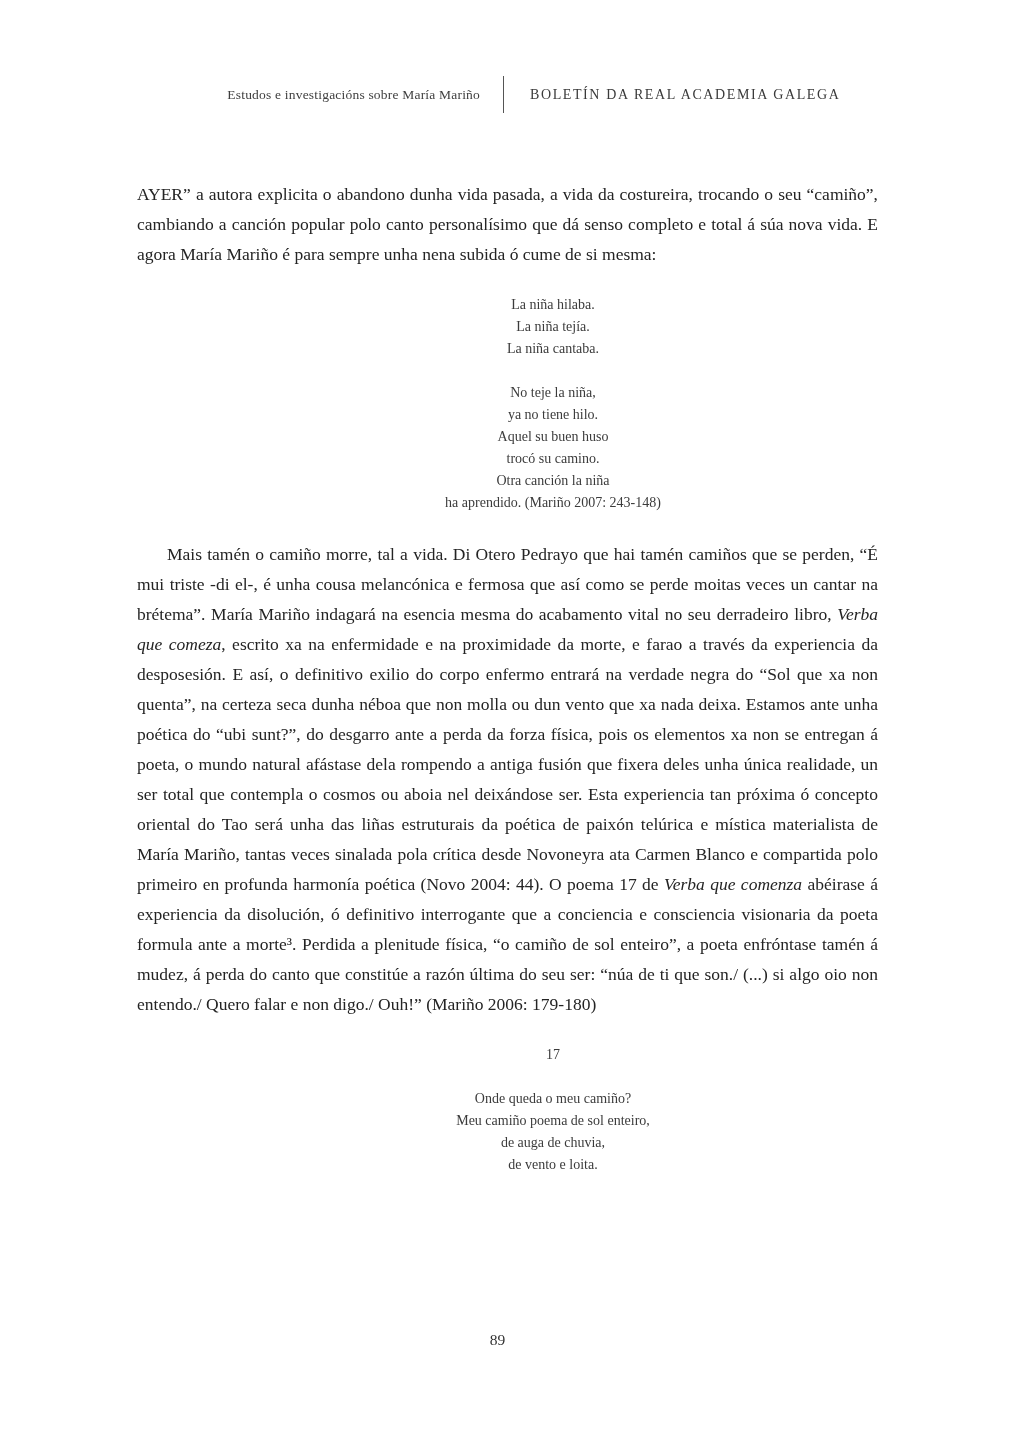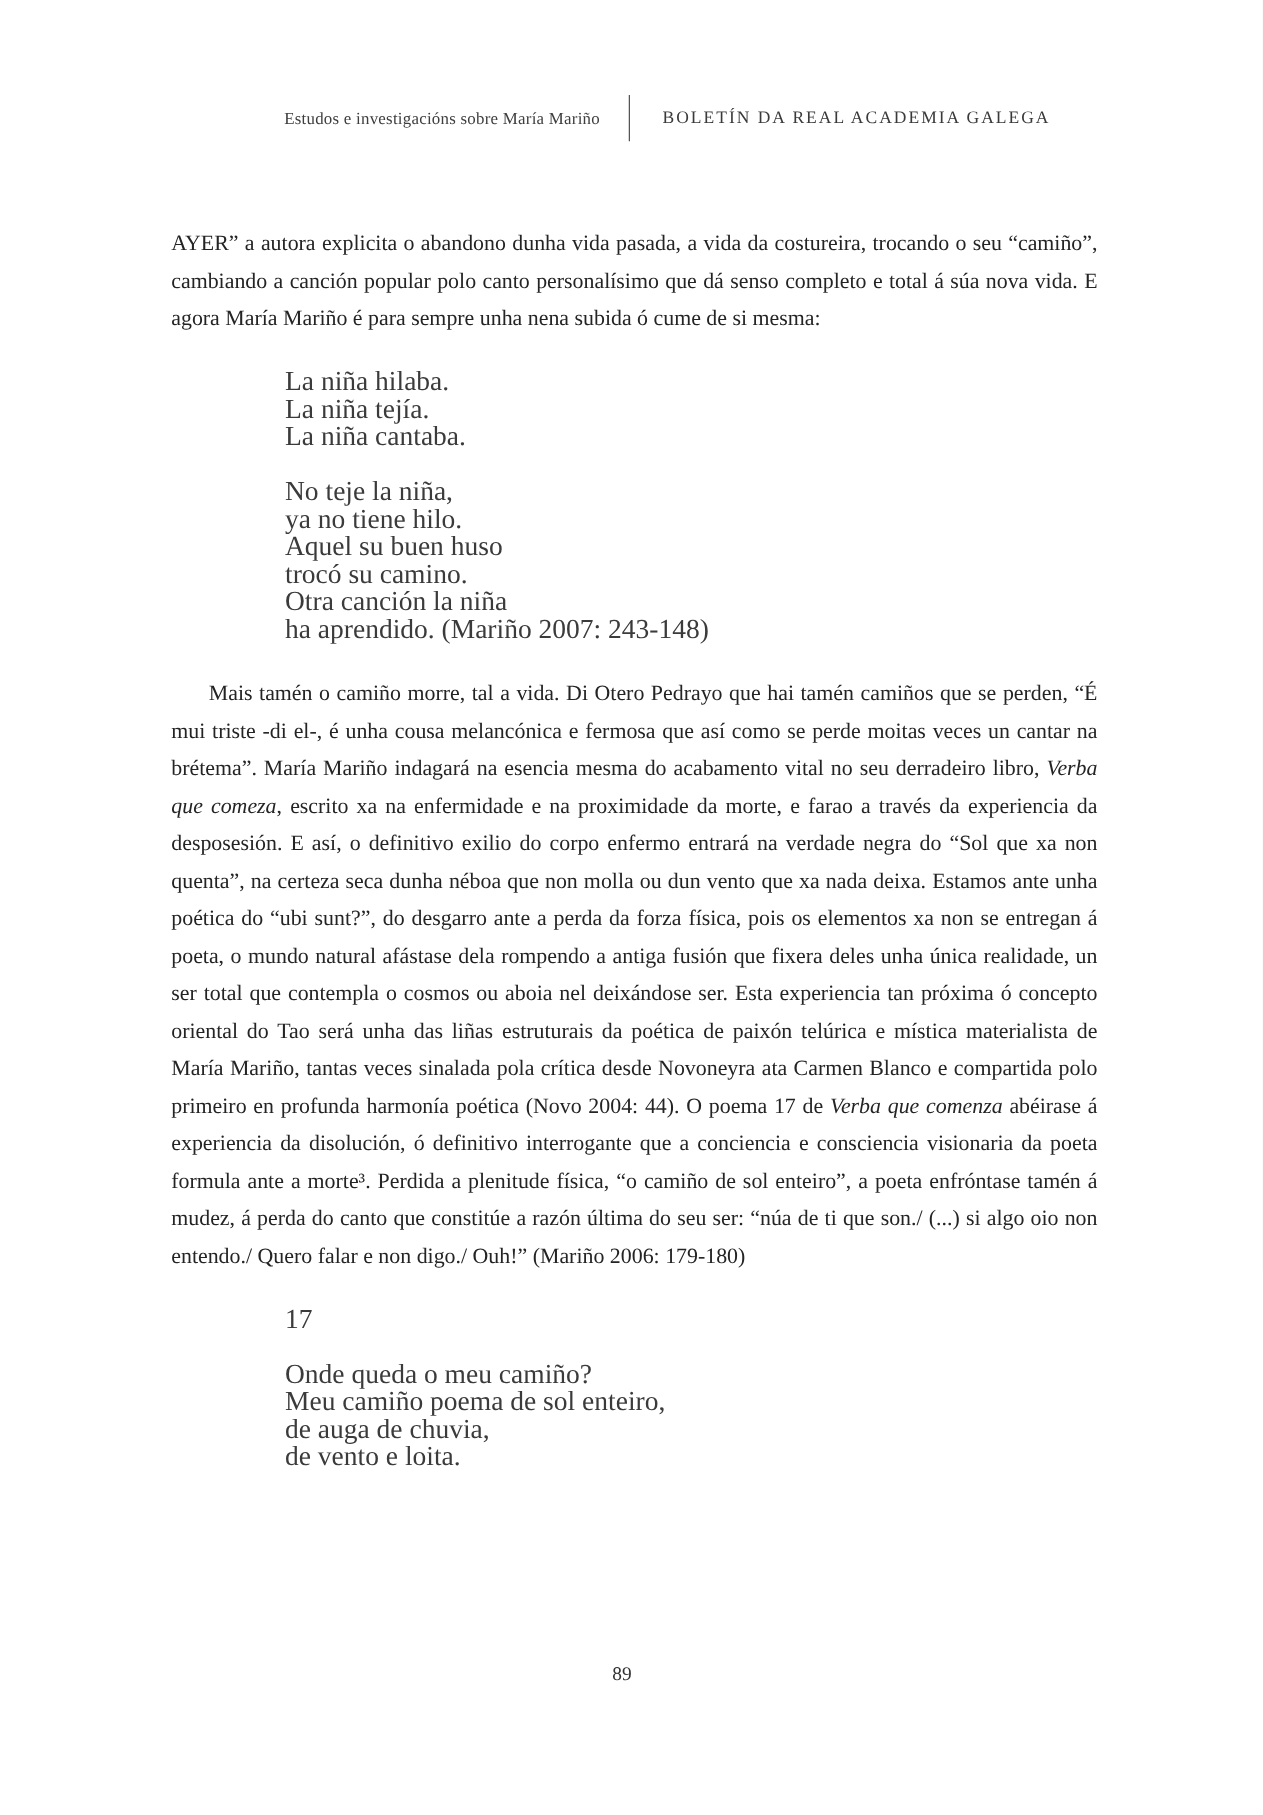--- a/index.html
+++ b/index.html
@@ -62,23 +62,23 @@
     text-align: justify;
     color: #242424;
     margin-top: 19px;
   }
   .body-par { margin: 0; }
   .body-par.indent { text-indent: 30px; }
   .it { font-style: italic; }
 
   .poem {
     margin: 25px 0 25px 91px;
-    font-size: 22px;
+    font-size: 14px;
     line-height: 22px;
-    text-align: left;
+    text-align: center;
     color: #3b3b3b;
   }
   .poem-line { min-height: 22px; white-space: pre-wrap; }
 
   
   .page-footer {
     position: absolute;
     top: 1331px;
     left: 0;
     width: 100%;

